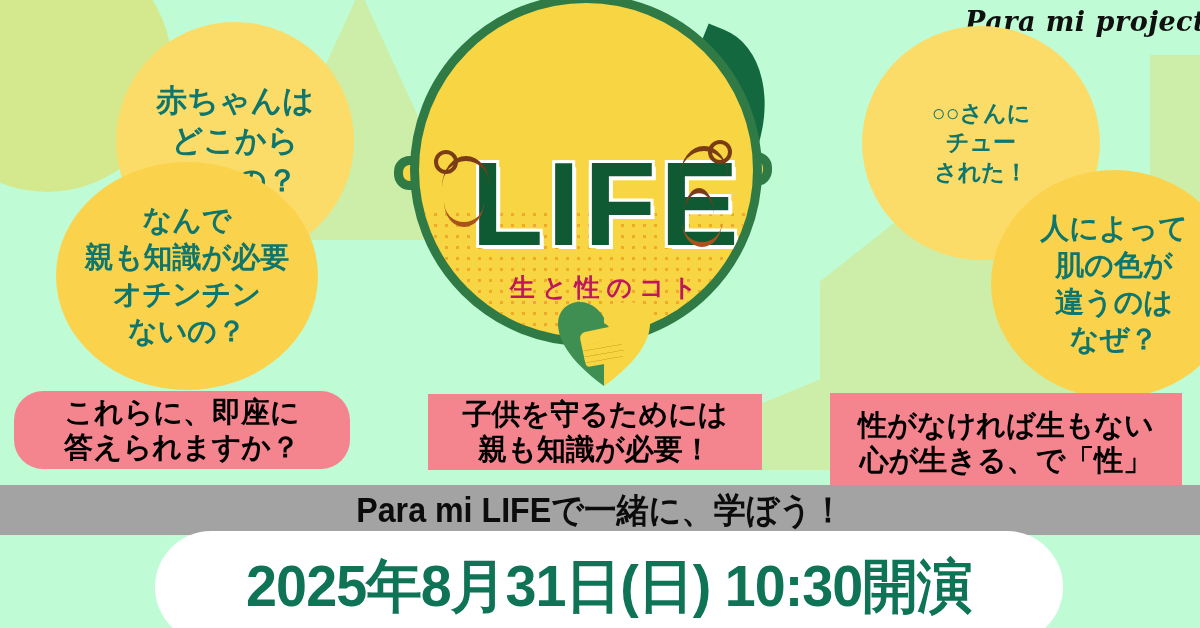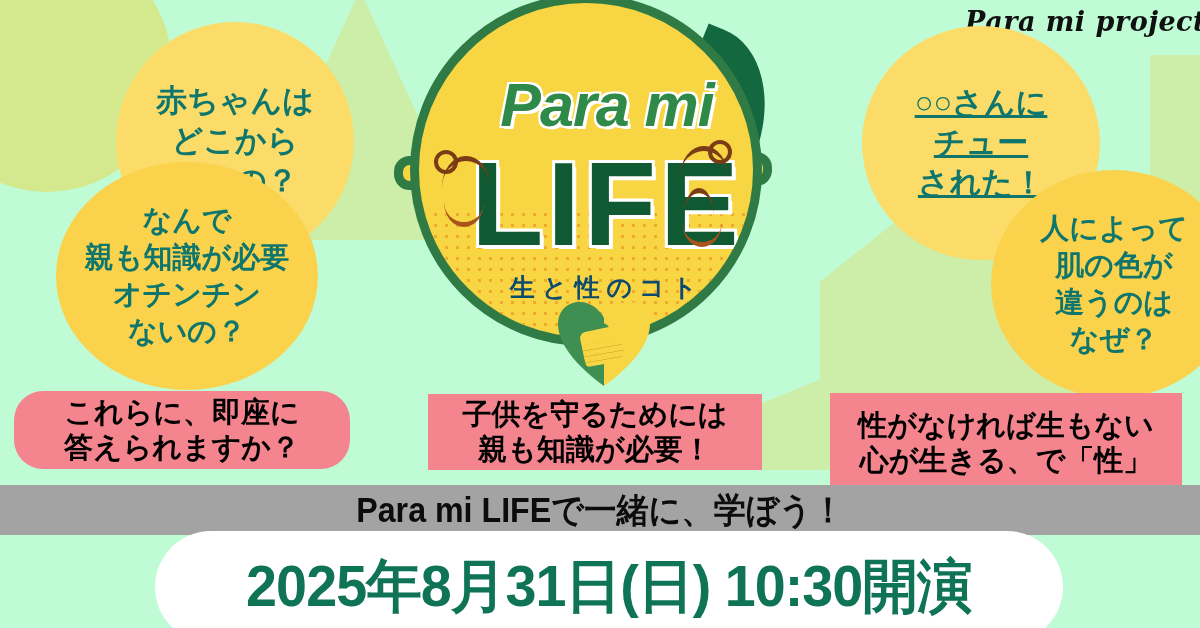--- a/index.html
+++ b/index.html
@@ -103,21 +103,21 @@
   .logo-life{
     position:absolute;left:0;top:130px;width:376px;text-align:center;
     font-size:118px;font-weight:bold;color:#0f5a33;
     letter-spacing:4px;line-height:1;
     text-shadow:-3px -3px 0 #ffffff, 3px -3px 0 #ffffff, -3px 3px 0 #ffffff,
                 4px 4px 0 #ffffff;
     margin-top:12px;
   }
   .logo-sub{
     position:absolute;left:0;top:268px;width:376px;text-align:center;
-    font-size:25px;font-weight:bold;color:#0c4a6e;letter-spacing:7px;
+    font-size:25px;font-weight:bold;color:#be185d;letter-spacing:7px;
   }
   
   .heart{
     position:absolute;left:160px;top:318px;width:92px;height:84px;
   }
   .heart-green{
     position:absolute;left:0;top:0;width:92px;height:84px;
     background:#3f8e52;
     clip-path:path("M46 84 C10 58 0 36 0 22 C0 8 10 0 22 0 C33 0 42 8 46 16 L46 84 Z");
   }
@@ -142,21 +142,21 @@
 
   
   .bubble{
     position:absolute;border-radius:50%;
     background:#fbd95d;color:#0f766e;font-weight:bold;
     display:flex;align-items:center;justify-content:center;
     text-align:center;line-height:1.28;letter-spacing:0px;
   }
   .bubble.b1{left:116px;top:22px;width:238px;height:238px;font-size:31px;background:#fbdc68;}
   .bubble.b2{left:56px;top:162px;width:262px;height:228px;font-size:29px;background:#fbd24b;}
-  .bubble.b3{left:862px;top:26px;width:238px;height:234px;font-size:31px;background:#fbdc68;text-decoration:underline;}
+  .bubble.b3{left:862px;top:26px;width:238px;height:234px;font-size:23px;background:#fbdc68;}
   .bubble.b4{left:991px;top:170px;width:246px;height:228px;font-size:29px;background:#fbd24b;}
   .bubble .txt{width:94%;display:block;}
 
   
   .pink{
     position:absolute;background:#f4858e;color:#000;font-weight:bold;
     display:flex;align-items:center;justify-content:center;text-align:center;
     line-height:1.22;font-size:29px;letter-spacing:0px;
   }
   .pink.p1{left:14px;top:391px;width:336px;height:78px;border-radius:29px;}
@@ -208,21 +208,20 @@
 
   <div class="lemon-wrap">
     <div class="leaf2"></div>
     <div class="leaf"></div>
     <div class="nub nub-l"></div>
     <div class="nub nub-r"></div>
 
     <div class="lemon-body">
       <div class="lemon-dots"></div>
 
-      <div class="logo-para">Para mi</div>
       <div class="logo-life">LIFE</div>
       <div class="logo-sub">生と性のコト</div>
     </div>
 
     <div class="face face-l">
       <div class="swirl" style="left:6px;top:-22px;"></div>
       <div class="brow" style="left:14px;top:-16px;"></div>
       <div class="blush" style="left:16px;top:30px;"></div>
     </div>
 

